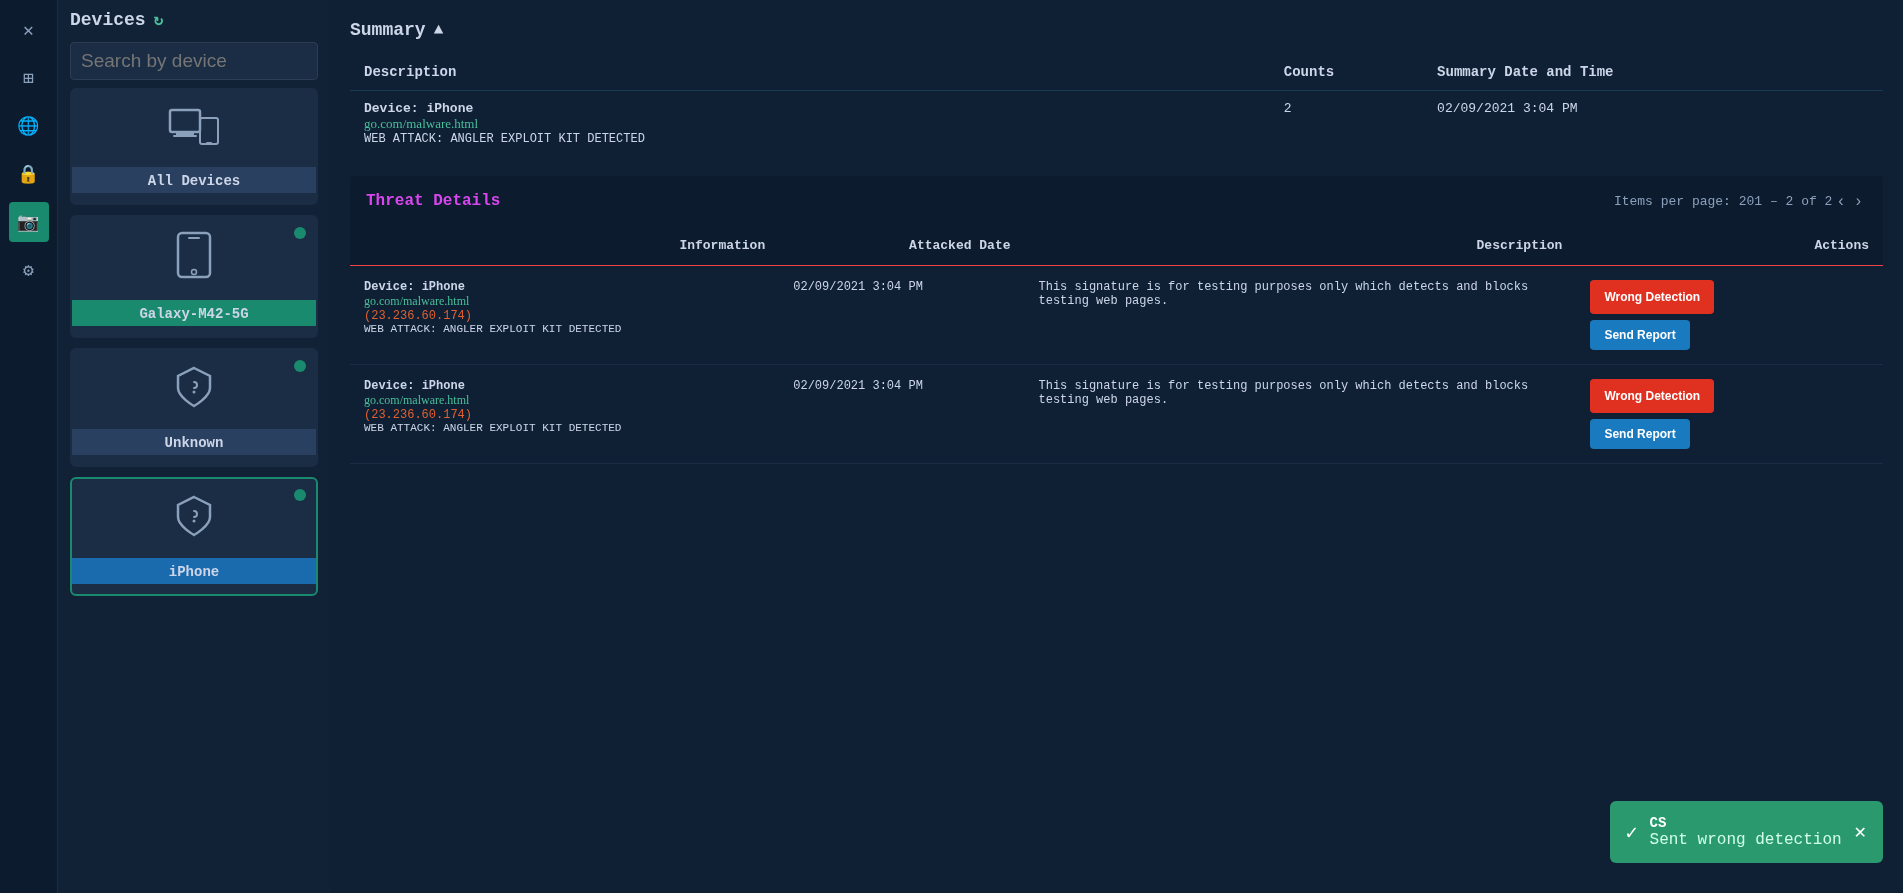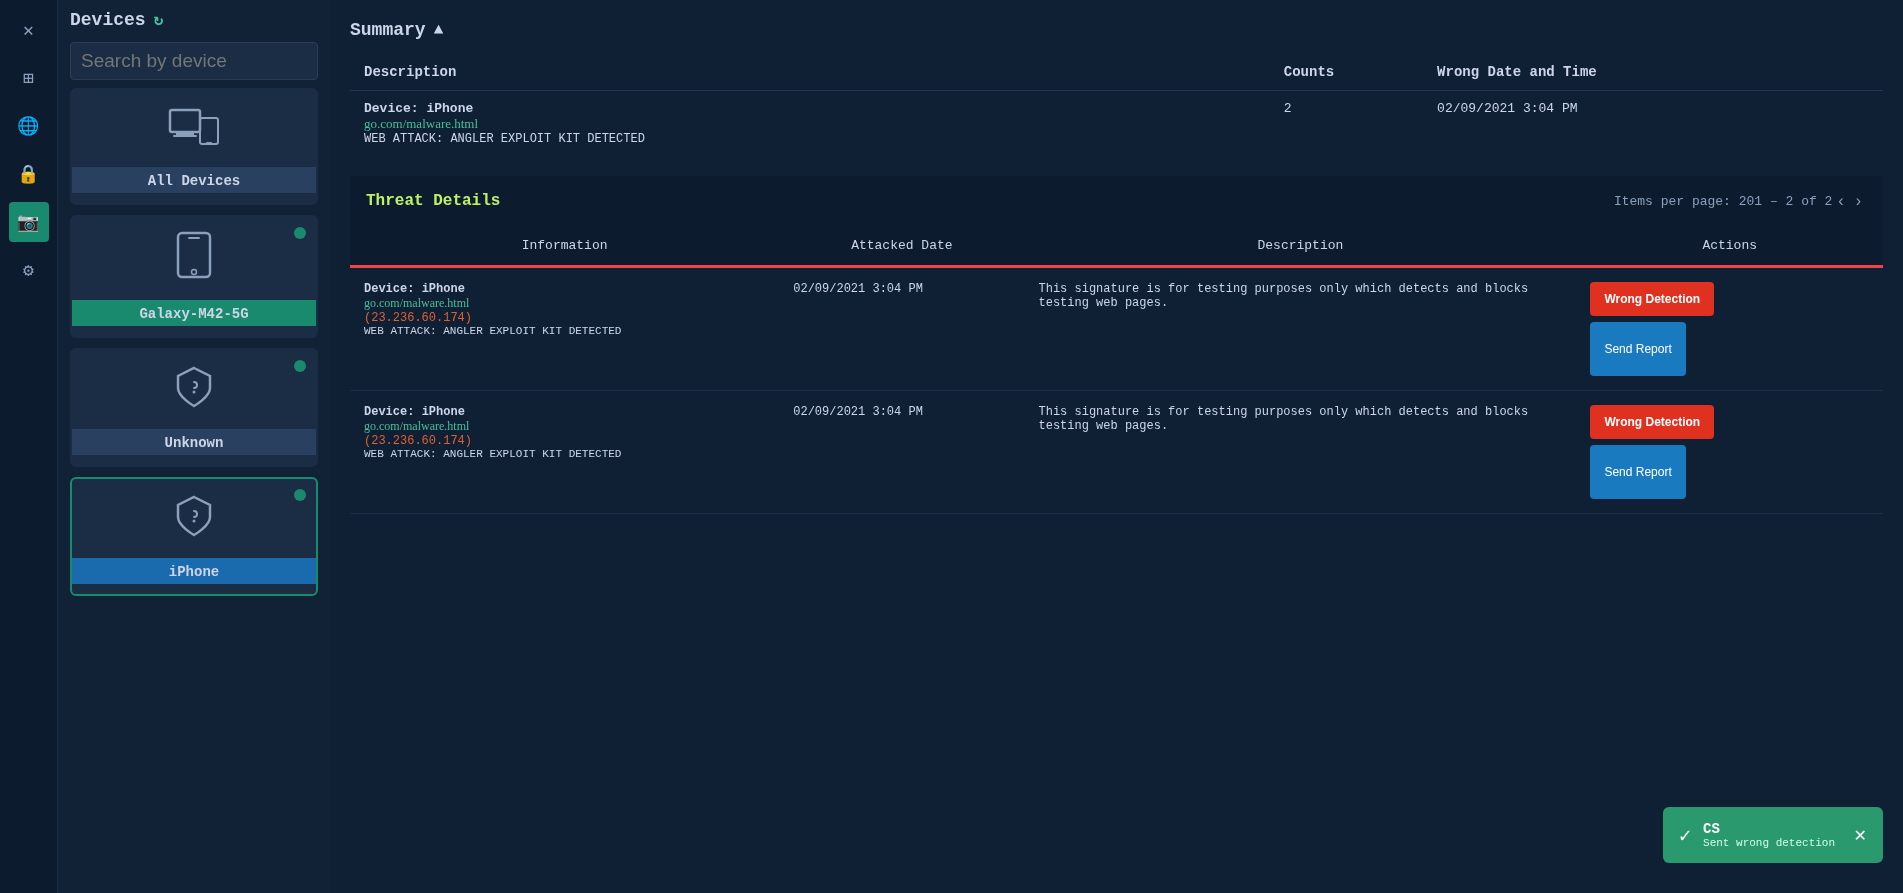--- a/index.html
+++ b/index.html
@@ -167,21 +167,21 @@
     .threat-header {
       background: #0d1b2e;
       padding: 14px 16px;
       display: flex;
       align-items: center;
       justify-content: space-between;
       border-radius: 4px 4px 0 0;
       margin-bottom: 0;
     }
     .threat-title {
-      color: #bef264;
+      color: #d946ef;
       font-size: 16px;
       font-weight: bold;
       font-family: 'Courier New', monospace;
     }
     .pagination-info {
       display: flex;
       align-items: center;
       font-size: 13px;
       color: #8aa0bb;
     }
@@ -193,26 +193,26 @@
       font-size: 16px;
       padding: 2px 6px;
     }
 
     .details-table {
       width: 100%;
       border-collapse: collapse;
       background: #0f2035;
     }
     .details-table th {
-      text-align: center;
+      text-align: right;
       padding: 12px 14px;
       color: #cdd6e8;
       font-size: 13px;
-      font-weight: normal;
-      border-bottom: 3px solid #ef4444;
+      font-weight: bold;
+      border-bottom: 1px solid #ef4444;
       background: #0d1b2e;
     }
     .details-table td {
       padding: 14px 14px;
       font-size: 12px;
       vertical-align: top;
       border-bottom: 1px solid #1a2d44;
     }
     .details-table td:first-child { width: 28%; }
     .details-table td:nth-child(2) { width: 16%; }
@@ -231,25 +231,25 @@
       cursor: pointer;
       font-size: 12px;
       font-weight: bold;
       margin-right: 6px;
       white-space: nowrap;
     }
     .btn-report {
       background: #1a7abf;
       color: white;
       border: none;
-      padding: 20px 14px;
+      padding: 8px 14px;
       border-radius: 4px;
       cursor: pointer;
       font-size: 12px;
-      font-weight: normal;
+      font-weight: bold;
       white-space: nowrap;
     }
 
     .actions-cell {
       display: flex;
       align-items: flex-start;
       gap: 6px;
       flex-wrap: wrap;
       flex-direction: column;
     }
@@ -276,21 +276,21 @@
     }
     .toast .close-btn {
       margin-left: auto;
       background: transparent;
       border: none;
       color: white;
       cursor: pointer;
       font-size: 16px;
     }
     .toast-title { font-weight: bold; font-size: 14px; }
-    .toast-sub { font-size: 11px; color: #d0ffe8; }
+    .toast-sub { font-size: 16px; color: #d0ffe8; }
 
     
     .main::-webkit-scrollbar { width: 8px; }
     .main::-webkit-scrollbar-track { background: #0d1b2e; }
     .main::-webkit-scrollbar-thumb { background: #2a4060; border-radius: 3px; }
   </style>
 </head>
 <body>
 
 <div class="icon-bar">
@@ -364,21 +364,21 @@
   <div class="summary-header">
     <span>Summary</span>
     <span class="arrow-up">▲</span>
   </div>
 
   <table class="summary-table">
     <thead>
       <tr>
         <th>Description</th>
         <th>Counts</th>
-        <th>Wrong Date and Time</th>
+        <th>Summary Date and Time</th>
       </tr>
     </thead>
     <tbody>
       <tr>
         <td>
           <div class="bold-text">
             <span>Device:</span>
             <span>iPhone</span>
           </div>
           <div class="link-text">go.com/malware.html</div>

